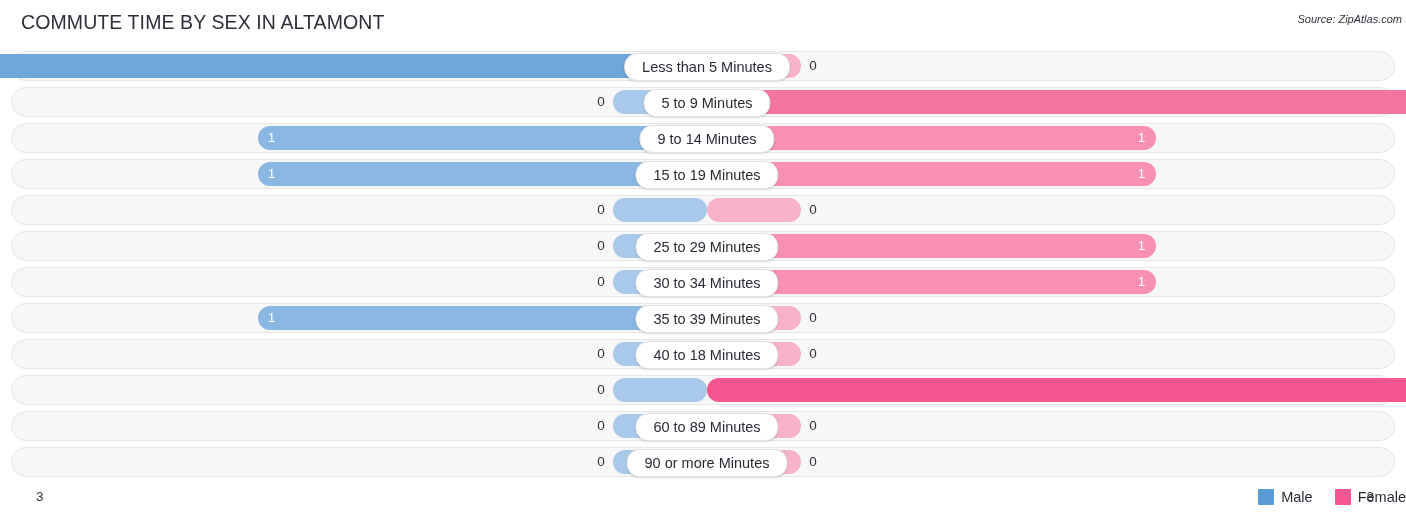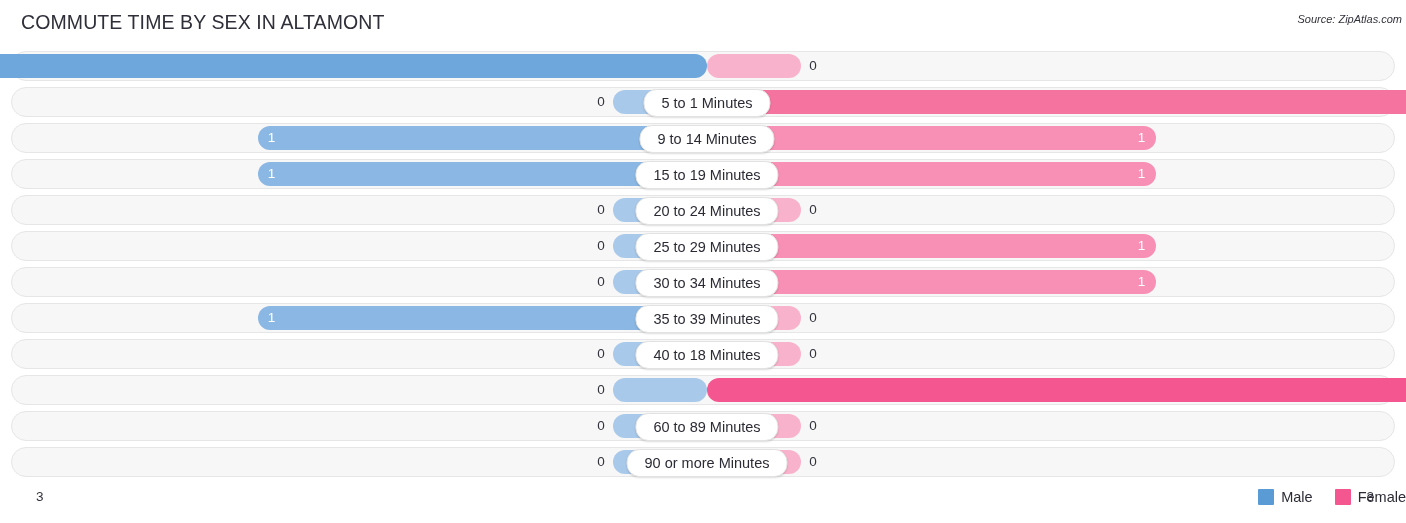--- a/index.html
+++ b/index.html
@@ -176,29 +176,30 @@
   <div id="source-label">Source: ZipAtlas.com</div>
 </div>
 
 <div id="plot">
     <div class="row">
       <div class="row-track"></div>
       <div class="row-inner">
         <div class="bar bar-male" style="width: 66.6667%; background: rgb(109, 167, 220);"></div>
         <div class="bar bar-female" style="width: 7%; background: rgb(249, 178, 203);"></div>
         <span class="outside-value" style="left: calc(57% + 8px);">0</span>
+        <div class="cat-pill">Less than 5 Minutes</div>
       </div>
     </div>
     <div class="row">
       <div class="row-track"></div>
       <div class="row-inner">
         <div class="bar bar-male" style="width: 7%; background: rgb(169, 201, 234);"></div>
         <span class="outside-value" style="right: calc(57% + 8px);">0</span>
         <div class="bar bar-female" style="width: 66.6667%; background: rgb(244, 116, 159);"></div>
-        <div class="cat-pill">5 to 1 Minutes</div>
+        <div class="cat-pill">5 to 9 Minutes</div>
       </div>
     </div>
     <div class="row">
       <div class="row-track"></div>
       <div class="row-inner">
         <div class="bar bar-male" style="width: 33.3333%; background: rgb(138, 183, 227);">
           <span class="bar-value">1</span>
         </div>
         <div class="bar bar-female" style="width: 33.3333%; background: rgb(247, 144, 180);">
           <span class="bar-value">1</span>
@@ -218,21 +219,20 @@
         <div class="cat-pill">15 to 19 Minutes</div>
       </div>
     </div>
     <div class="row">
       <div class="row-track"></div>
       <div class="row-inner">
         <div class="bar bar-male" style="width: 7%; background: rgb(169, 201, 234);"></div>
         <span class="outside-value" style="right: calc(57% + 8px);">0</span>
         <div class="bar bar-female" style="width: 7%; background: rgb(249, 178, 203);"></div>
         <span class="outside-value" style="left: calc(57% + 8px);">0</span>
-        <div class="cat-pill">20 to 24 Minutes</div>
       </div>
     </div>
     <div class="row">
       <div class="row-track"></div>
       <div class="row-inner">
         <div class="bar bar-male" style="width: 7%; background: rgb(169, 201, 234);"></div>
         <span class="outside-value" style="right: calc(57% + 8px);">0</span>
         <div class="bar bar-female" style="width: 33.3333%; background: rgb(247, 144, 180);">
           <span class="bar-value">1</span>
         </div>

